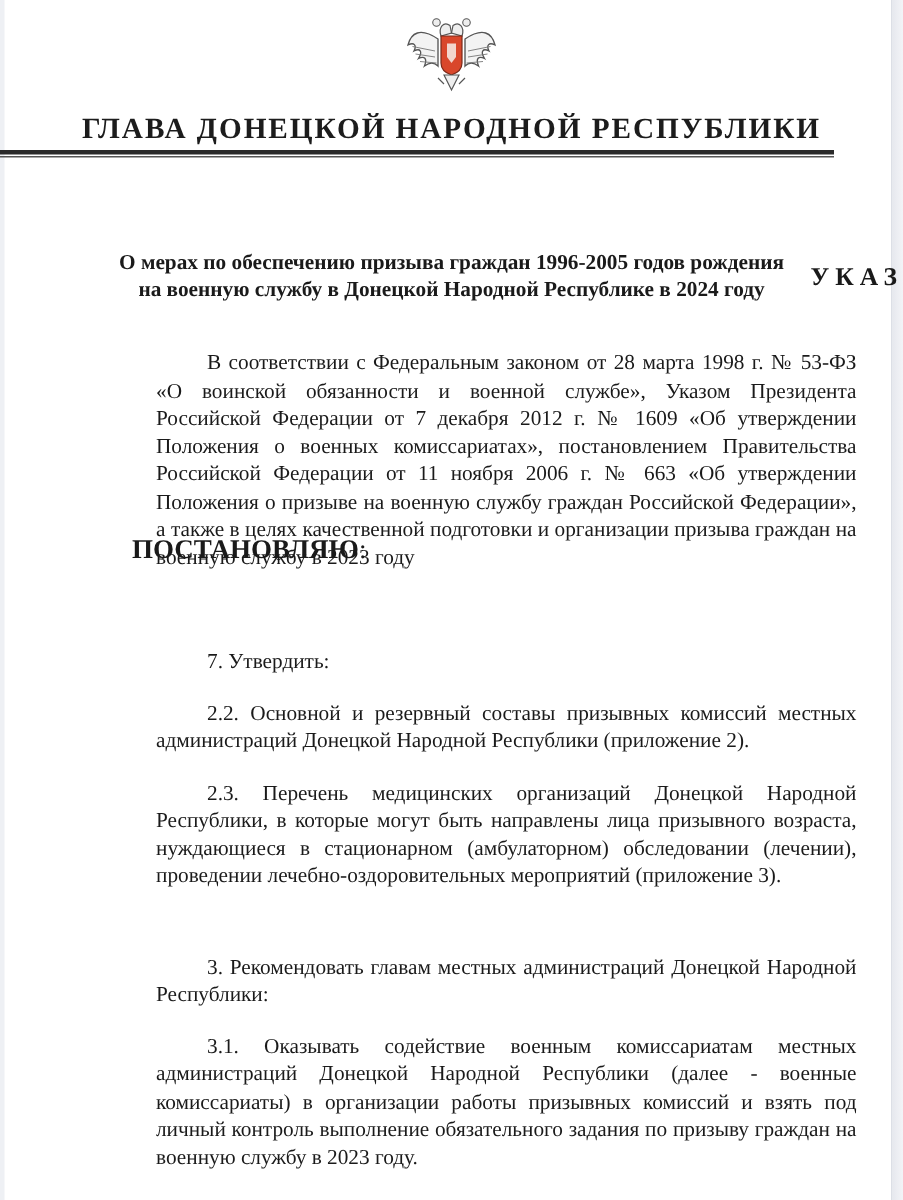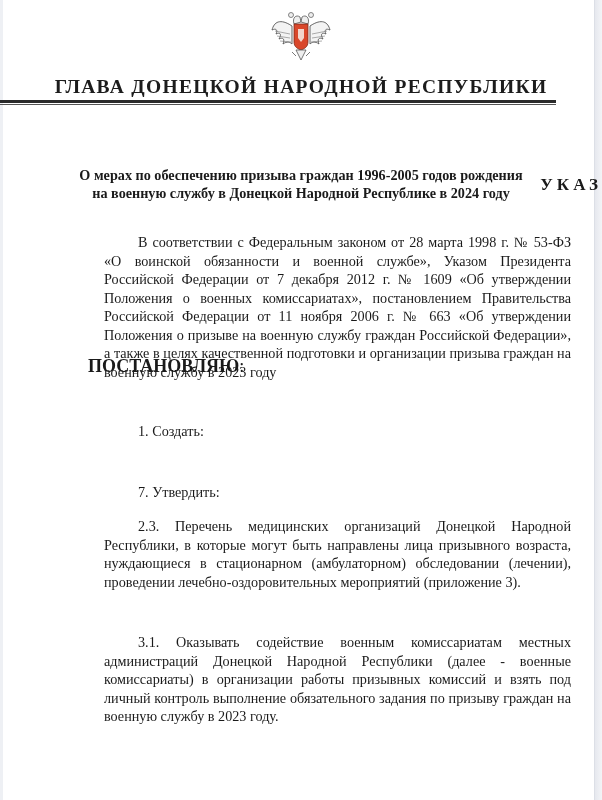--- a/index.html
+++ b/index.html
@@ -95,19 +95,20 @@
 
 <div class="body-text preamble">
   <p class="para">В соответствии с Федеральным законом от 28 марта 1998 г. № 53-ФЗ «О воинской обязанности и военной службе», Указом Президента Российской Федерации от 7 декабря 2012 г. № 1609 «Об утверждении Положения о военных комиссариатах», постановлением Правительства Российской Федерации от 11 ноября 2006 г. № 663 «Об утверждении Положения о призыве на военную службу граждан Российской Федерации», а также в целях качественной подготовки и организации призыва граждан на военную службу в 2023 году</p>
 </div>
 
 <div class="decree-word">
   <span>ПОСТАНОВЛЯЮ</span><span class="colon">:</span>
 </div>
 
 <div class="body-text items">
-  <p class="para">1. Создать:</p>
   <div class="gap"></div>
   <p class="para">7. Утвердить:</p>
+  <p class="para">2.2. Основной и резервный составы призывных комиссий местных администраций Донецкой Народной Республики (приложение 2).</p>
   <p class="para">2.3. Перечень медицинских организаций Донецкой Народной Республики, в которые могут быть направлены лица призывного возраста, нуждающиеся в стационарном (амбулаторном) обследовании (лечении), проведении лечебно-оздоровительных мероприятий (приложение 3).</p>
   <div class="gap"></div>
+  <p class="para">3. Рекомендовать главам местных администраций Донецкой Народной Республики:</p>
   <p class="para">3.1. Оказывать содействие военным комиссариатам местных администраций Донецкой Народной Республики (далее - военные комиссариаты) в организации работы призывных комиссий и взять под личный контроль выполнение обязательного задания по призыву граждан на военную службу в 2023 году.</p>
 </div>
 
 </body></html>

